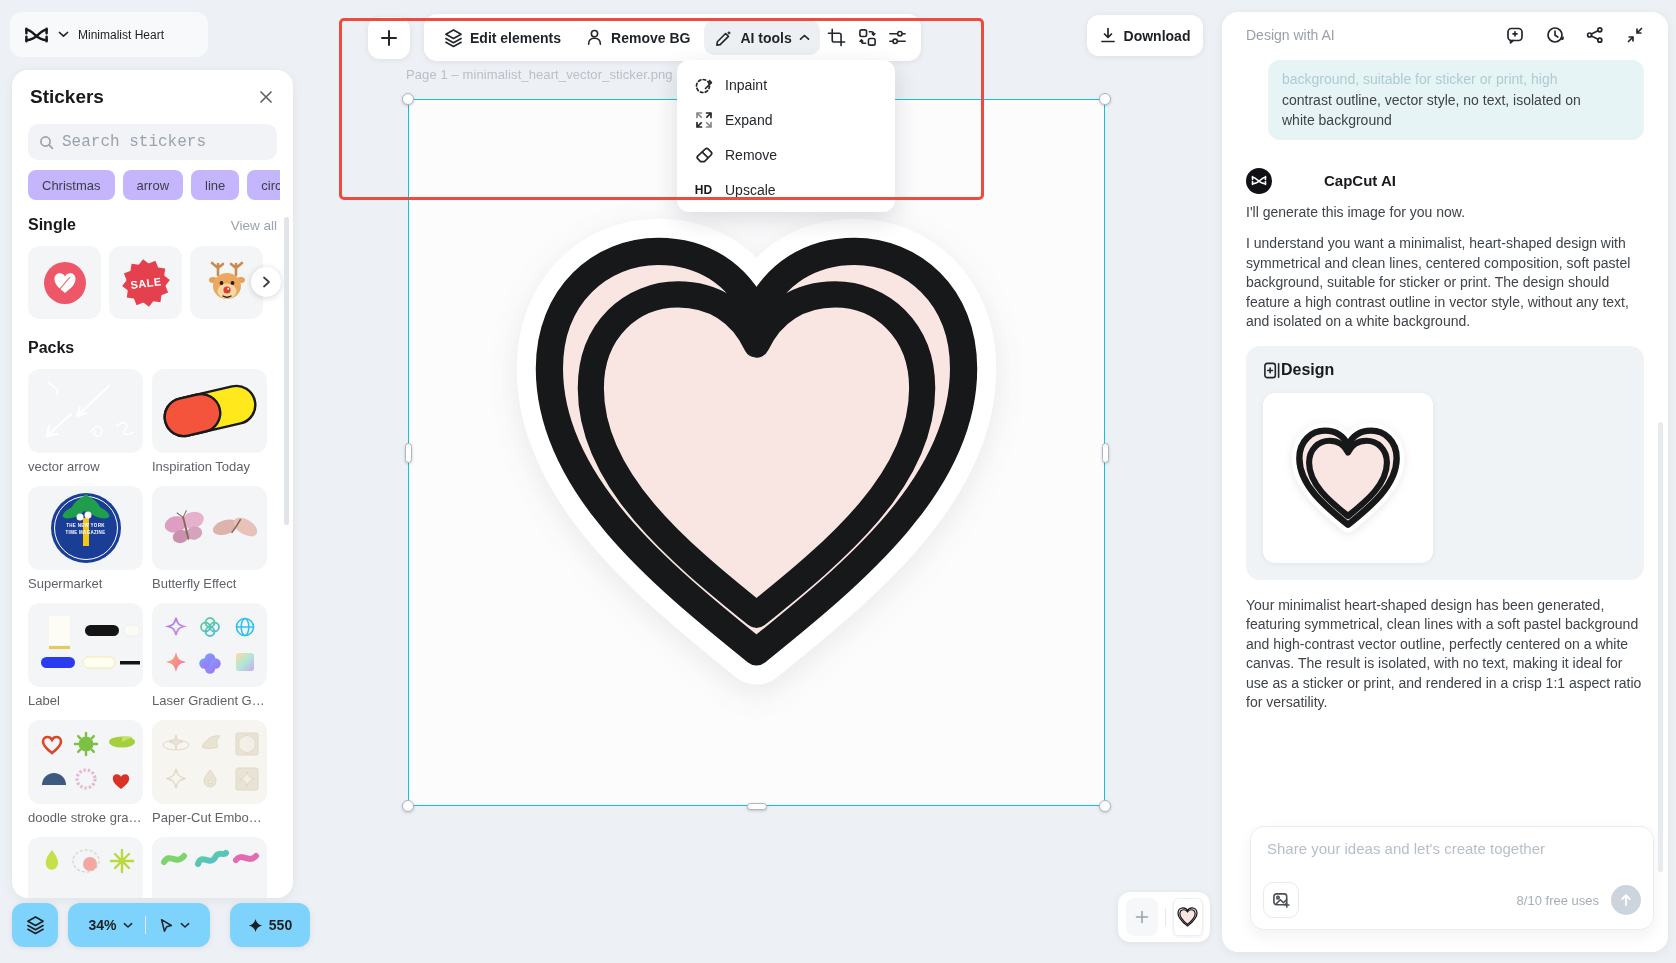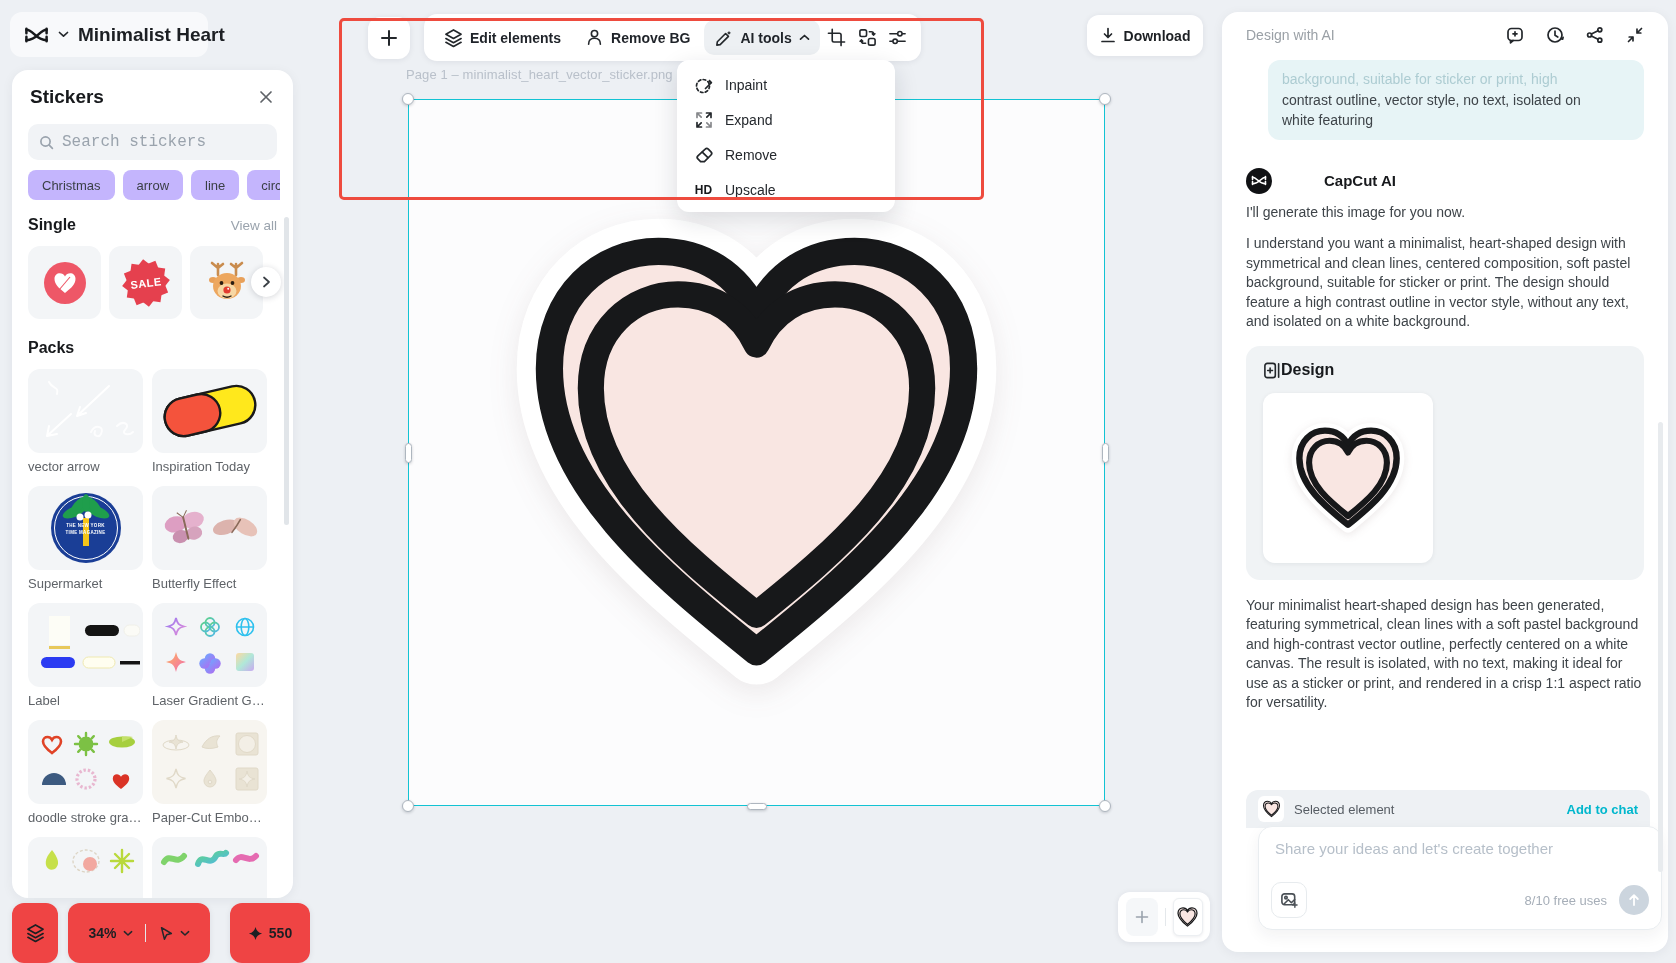--- a/index.html
+++ b/index.html
@@ -5,21 +5,21 @@
   * { margin:0; padding:0; box-sizing:border-box; }
   html,body { width:1676px; height:963px; overflow:hidden; }
   body { font-family:"Liberation Sans", sans-serif; background:#edf0f4; color:#1f2329; }
   .app { position:relative; width:1676px; height:963px; background:#edf0f4; overflow:hidden; }
   svg { display:block; }
   .ico { stroke:#23272b; fill:none; stroke-width:1.7; stroke-linecap:round; stroke-linejoin:round; }
 
   
   .doc-header { position:absolute; left:10px; top:12px; height:45px; width:198px;
     background:rgba(255,255,255,.62); border-radius:12px; display:flex; align-items:center; padding:0 14px; gap:9px; }
-  .doc-title { font-size:19px; font-weight:700; color:#1c1f23; white-space:nowrap; }
+  .doc-title { font-size:12px; font-weight:400; color:#1c1f23; white-space:nowrap; }
 
   
   .stickers { position:absolute; left:12px; top:70px; width:281px; height:828px; background:#fff;
     border-radius:16px; box-shadow:0 2px 12px rgba(20,30,45,.06); overflow:hidden; }
   .stk-head { display:flex; align-items:center; justify-content:space-between; padding:16px 18px 4px 18px; }
   .stk-title { font-size:19px; font-weight:700; color:#17191c; }
   .close-btn { width:18px; height:18px; display:flex; align-items:center; justify-content:center; cursor:pointer; }
   .search { margin:12px 16px 0 16px; height:36px; background:#f1f3f6; border-radius:10px;
     display:flex; align-items:center; gap:8px; padding:0 11px; }
   .search input { border:0; outline:0; background:transparent; font-family:Liberation Mono, monospace; font-size:16px; color:#14532d; width:190px; }
@@ -39,21 +39,21 @@
     font-size:11px; letter-spacing:.5px; transform:rotate(-7deg); }
   .packs-grid { margin:12px 16px 0 16px; display:grid; grid-template-columns:115px 115px; column-gap:9px; row-gap:12px; }
   .pack { cursor:pointer; }
   .p-tile { position:relative; width:115px; height:84px; background:#f3f5f7; border-radius:12px; display:flex; align-items:center; justify-content:center; overflow:hidden; }
   .p-label { margin-top:6px; font-size:13px; color:#5f6368; white-space:nowrap; overflow:hidden; text-overflow:ellipsis; width:115px; }
   .mag-txt { position:absolute; left:50%; top:50%; transform:translate(-50%,-34%); width:44px; text-align:center;
     font-size:4.5px; line-height:1.5; font-weight:700; color:#fff; letter-spacing:.3px; }
   .stk-scrollbar { position:absolute; right:4px; top:147px; width:5px; height:308px; background:#e1e5e9; border-radius:3px; }
 
   
-  .pill { position:absolute; top:903px; height:60px; background:#ef4444; border-radius:12px;
+  .pill { position:absolute; top:903px; height:44px; background:#7dd3fc; border-radius:12px;
     box-shadow:0 1px 6px rgba(20,30,45,.08); display:flex; align-items:center; justify-content:center; }
   .pill-layers { left:12px; width:46px; }
   .pill-zoom { left:68px; width:142px; gap:6px; padding:0 12px; }
   .pill-credits { left:230px; width:80px; gap:6px; }
   .pill .val { font-size:14px; font-weight:700; color:#1c1f23; }
   .vdiv { width:1px; height:18px; background:#e4e8eb; margin:0 6px; }
 
   
   .page-label { position:absolute; left:406px; top:67px; font-size:13px; color:#b9c0ca; letter-spacing:.1px; }
   .selection { position:absolute; left:408px; top:99px; width:697px; height:707px; background:#fcfcfd;
@@ -109,21 +109,21 @@
   .msg { margin-top:12px; font-size:14px; line-height:19.5px; color:#3e4449; }
   .design-card { margin-top:14px; background:#f0f3f5; border-radius:14px; padding:15px 17px 17px 17px; }
   .dc-head { display:flex; align-items:center; gap:0; font-size:16px; font-weight:700; color:#17191c; }
   .dc-preview { margin-top:13px; width:170px; height:170px; background:#fff; border-radius:12px;
     box-shadow:0 1px 5px rgba(20,30,45,.07); display:flex; align-items:center; justify-content:center; cursor:pointer; }
   .sel-bar { position:absolute; left:24px; width:404px; top:778px; height:38px; background:#eef1f4;
     border-radius:12px 12px 0 0; display:flex; align-items:center; gap:10px; padding:0 12px; }
   .sel-thumb { width:26px; height:26px; background:#fff; border-radius:6px; display:flex; align-items:center; justify-content:center; }
   .sel-label { font-size:13px; color:#565c63; flex:1; }
   .add-chat { font-size:13px; font-weight:700; color:#00b7cd; cursor:pointer; }
-  .input-card { position:absolute; left:36px; width:404px; top:814px; height:104px; background:#fff; border:1px solid #e9edf0;
+  .input-card { position:absolute; left:28px; width:404px; top:814px; height:104px; background:#fff; border:1px solid #e9edf0;
     border-radius:14px; box-shadow:0 6px 16px rgba(31,41,51,.06); }
   .chat-input { width:100%; height:54px; border:0; outline:0; resize:none; padding:13px 16px 0 16px;
     font-family:inherit; font-size:15px; color:#3a3f45; background:transparent; }
   .chat-input::placeholder { color:#b6bfc9; }
   .input-row { position:absolute; left:12px; right:12px; bottom:11px; display:flex; align-items:center; gap:12px; }
   .img-btn { width:36px; height:36px; border:1px solid #e7ebee; border-radius:10px; display:flex; align-items:center; justify-content:center; cursor:pointer; }
   .uses { margin-left:auto; font-size:13px; color:#a6aeb8; }
   .send-btn { width:30px; height:30px; border-radius:50%; background:#ccd5de; display:flex; align-items:center; justify-content:center; cursor:pointer; }
   .ai-scrollbar { position:absolute; right:5px; top:410px; width:5px; height:450px; background:#e8ebee; border-radius:3px; }
 </style>
@@ -634,21 +634,21 @@
               <path d="M2.5 15.5 L7 11 M7 14.8 V11 H3.2"></path>
             </svg>
         </span>
       </span>
     </div>
 
     <div class="chat">
       <div class="bubble">
         <span class="fade-line" style="display:block">background, suitable for sticker or print, high</span>
         <span style="display:block">contrast outline, vector style, no text, isolated on</span>
-        <span style="display:block">white featuring</span>
+        <span style="display:block">white background</span>
       </div>
 
       <div class="ai-row">
         <span class="ai-avatar">
           <svg width="16" height="11" style="color:#ffffff">
               <use href="#capcutLogo"></use>
             </svg>
         </span>
         <span class="ai-name">CapCut AI</span>
       </div>
@@ -669,29 +669,20 @@
         <div class="dc-preview">
           <svg width="128" height="122" viewBox="0 0 200 190" style="filter:drop-shadow(0 2px 4px rgba(90,60,60,.12))">
               <use href="#heartSticker"></use>
             </svg>
         </div>
       </div>
 
       <p class="msg" style="margin-top:16px">Your minimalist heart-shaped design has been generated, featuring symmetrical, clean lines with a soft pastel background and high-contrast vector outline, perfectly centered on a white canvas. The result is isolated, with no text, making it ideal for use as a sticker or print, and rendered in a crisp 1:1 aspect ratio for versatility.</p>
     </div>
 
-    <div class="sel-bar">
-      <span class="sel-thumb">
-        <svg width="21" height="20" viewBox="0 0 200 190">
-            <use href="#heartSticker"></use>
-          </svg>
-      </span>
-      <span class="sel-label">Selected element</span>
-      <span class="add-chat">Add to chat</span>
-    </div>
 
     <div class="input-card">
       <textarea class="chat-input" placeholder="Share your ideas and let's create together" style=""></textarea>
       <div class="input-row">
         <span class="img-btn">
           <svg class="ico" width="18" height="18" viewBox="0 0 19 19" style="stroke:#4a5056">
             <rect x="2" y="3" width="13.5" height="11.5" rx="2.8"></rect>
             <circle cx="6.3" cy="7" r="1.3"></circle>
             <path d="M4.5 13.5 L8.8 9.2 L12 12.4 L15.5 9"></path>
             <path d="M15.7 12.5 v4.6 M13.4 14.8 h4.6" style="stroke-width:1.5"></path>

